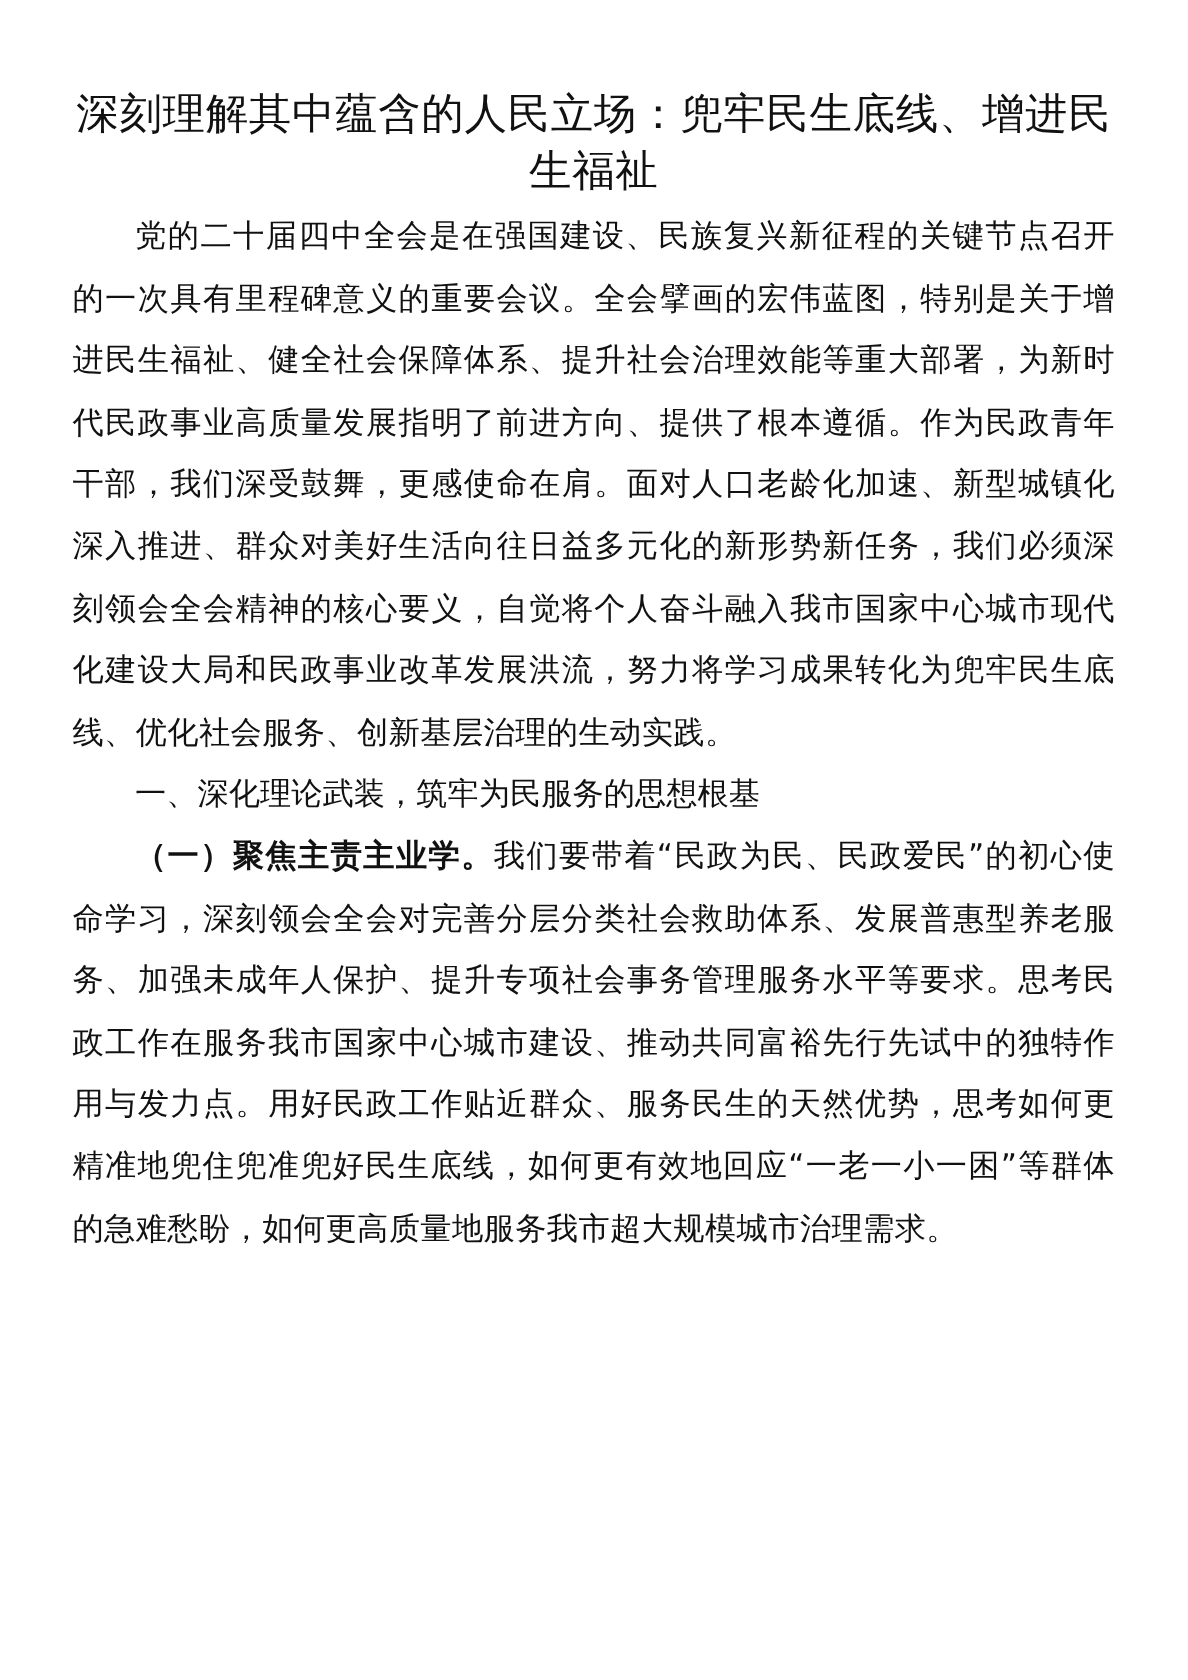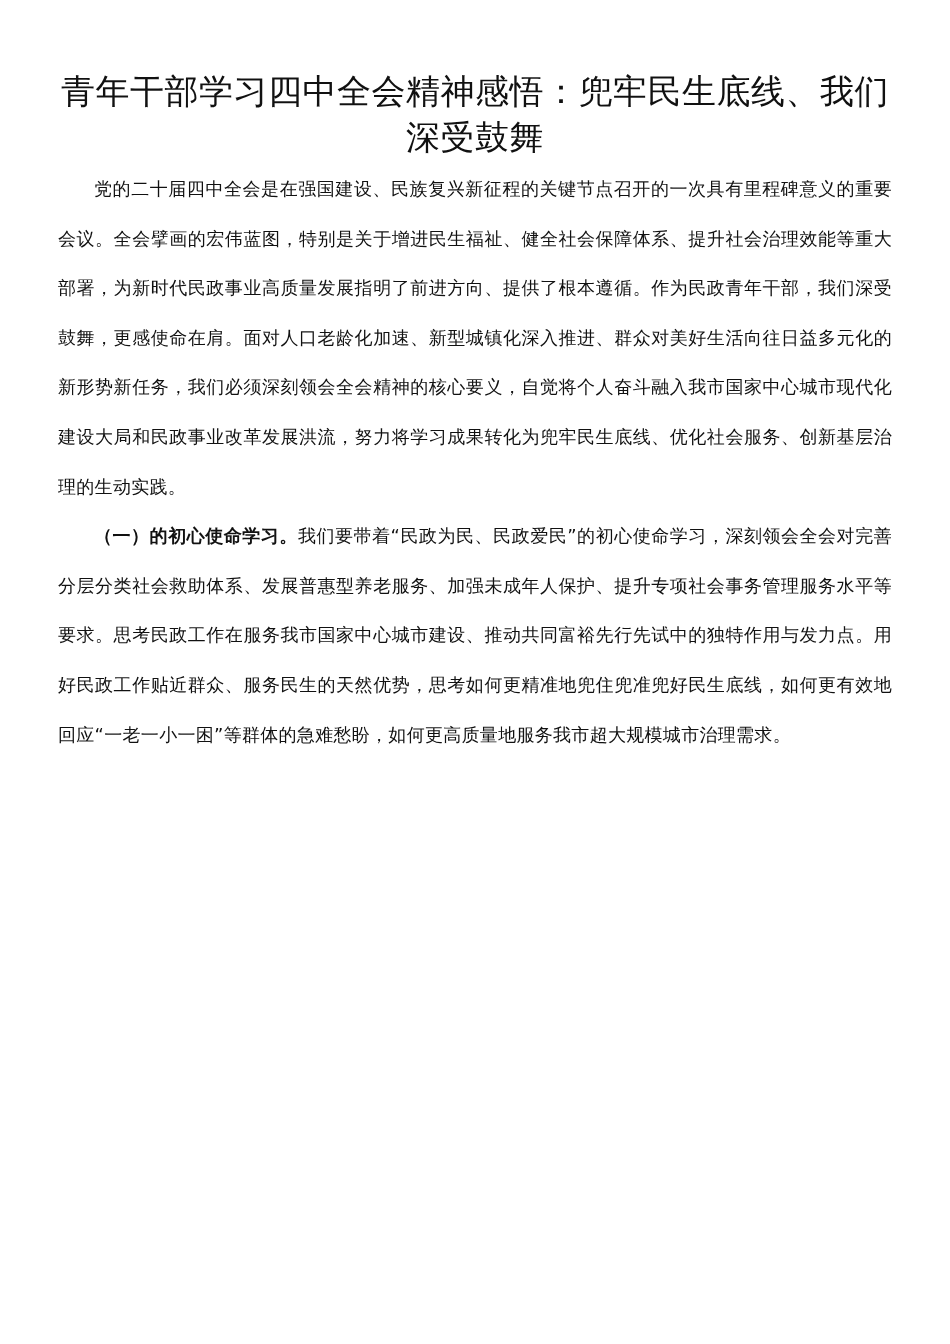--- a/index.html
+++ b/index.html
@@ -33,21 +33,21 @@
       line-height: 46px;
       font-weight: normal;
       letter-spacing: 0.5px;
       margin: 0;
     }
     .body-text {
       position: absolute;
       left: 58px;
       top: 164px;
       width: 834px;
-      font-size: 18px;
+      font-size: 25px;
       line-height: 49.6px;
     }
     .para {
       margin: 0;
       text-indent: 2em;
       text-align: justify;
       text-align-last: left;
       letter-spacing: 0.3px;
     }
     .heading1 {
@@ -55,19 +55,20 @@
       text-indent: 2em;
     }
     .sub-bold {
       font-weight: bold;
     }
   </style>
 </head>
 <body>
 
 <div class="page">
-  <h1 class="title">青年干部学习四中全会精神感悟：兜牢民生底线、我们深受鼓舞</h1>
+  <h1 class="title">深刻理解其中蕴含的人民立场：兜牢民生底线、增进民生福祉</h1>
 
   <div class="body-text">
     <p class="para">党的二十届四中全会是在强国建设、民族复兴新征程的关键节点召开的一次具有里程碑意义的重要会议。全会擘画的宏伟蓝图，特别是关于增进民生福祉、健全社会保障体系、提升社会治理效能等重大部署，为新时代民政事业高质量发展指明了前进方向、提供了根本遵循。作为民政青年干部，我们深受鼓舞，更感使命在肩。面对人口老龄化加速、新型城镇化深入推进、群众对美好生活向往日益多元化的新形势新任务，我们必须深刻领会全会精神的核心要义，自觉将个人奋斗融入我市国家中心城市现代化建设大局和民政事业改革发展洪流，努力将学习成果转化为兜牢民生底线、优化社会服务、创新基层治理的生动实践。</p>
-    <p class="para"><span class="sub-bold">（一）的初心使命学习。</span><span>我们要带着“民政为民、民政爱民”的初心使命学习，深刻领会全会对完善分层分类社会救助体系、发展普惠型养老服务、加强未成年人保护、提升专项社会事务管理服务水平等要求。思考民政工作在服务我市国家中心城市建设、推动共同富裕先行先试中的独特作用与发力点。用好民政工作贴近群众、服务民生的天然优势，思考如何更精准地兜住兜准兜好民生底线，如何更有效地回应“一老一小一困”等群体的急难愁盼，如何更高质量地服务我市超大规模城市治理需求。</span></p>
+    <p class="heading1">一、深化理论武装，筑牢为民服务的思想根基</p>
+    <p class="para"><span class="sub-bold">（一）聚焦主责主业学。</span><span>我们要带着“民政为民、民政爱民”的初心使命学习，深刻领会全会对完善分层分类社会救助体系、发展普惠型养老服务、加强未成年人保护、提升专项社会事务管理服务水平等要求。思考民政工作在服务我市国家中心城市建设、推动共同富裕先行先试中的独特作用与发力点。用好民政工作贴近群众、服务民生的天然优势，思考如何更精准地兜住兜准兜好民生底线，如何更有效地回应“一老一小一困”等群体的急难愁盼，如何更高质量地服务我市超大规模城市治理需求。</span></p>
   </div>
 </div>
 
 </body></html>

